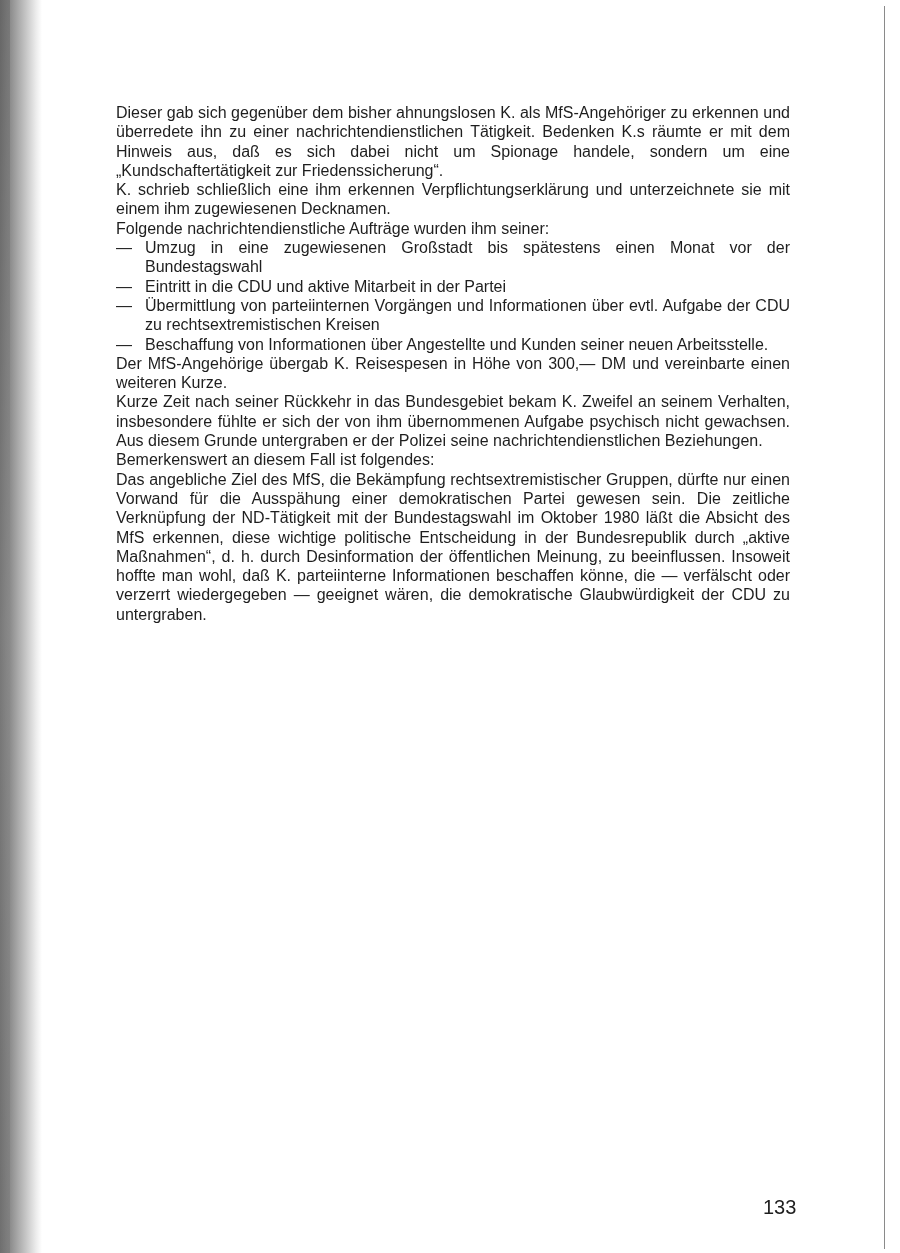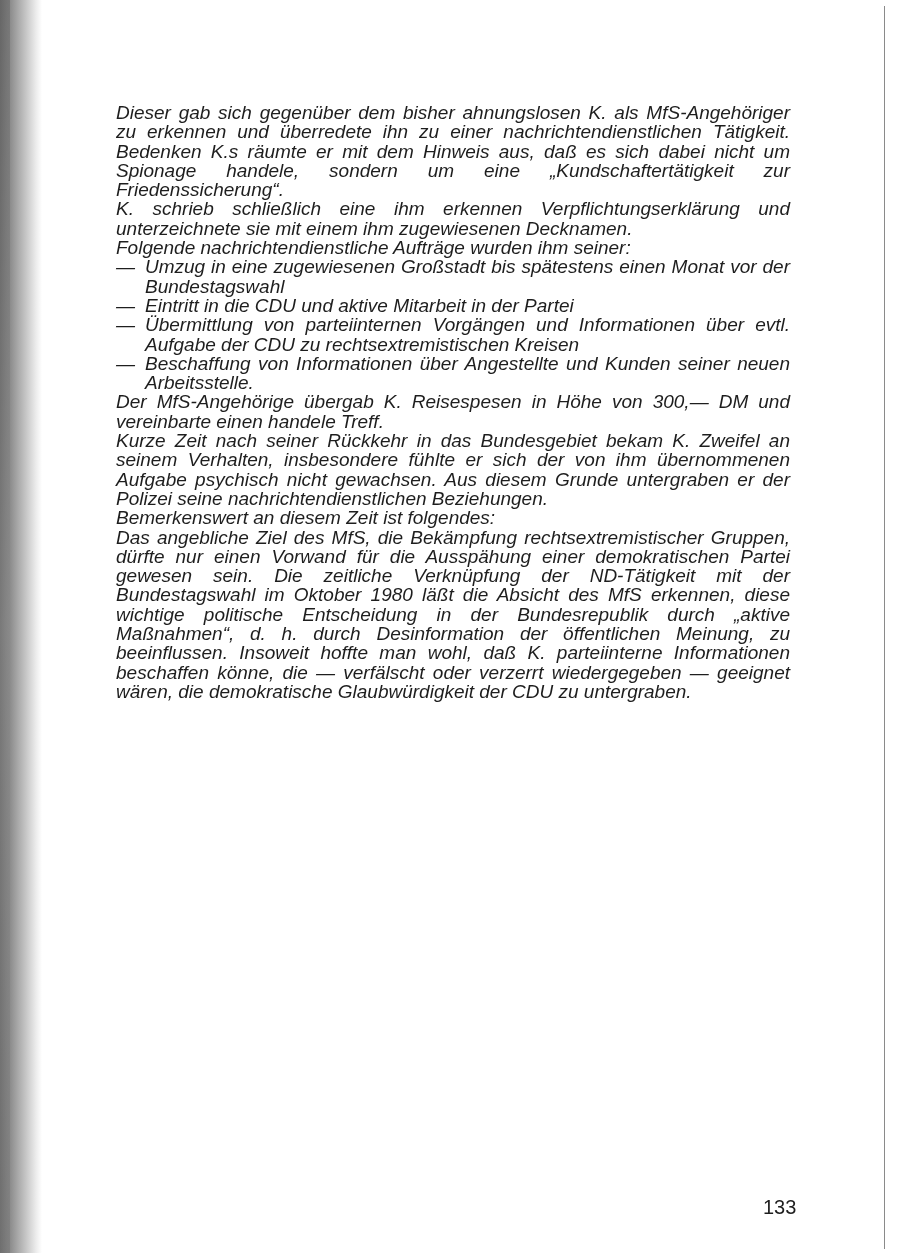--- a/index.html
+++ b/index.html
@@ -37,25 +37,24 @@
       width: 1px;
       height: 1243px;
       background: #8a8a8a;
     }
     .page-text {
       position: absolute;
       left: 116px;
       top: 103px;
       width: 674px;
       font-family: "Liberation Sans", sans-serif;
-      font-size: 19px;
+      font-size: 16px;
       line-height: 19.3px;
       color: #1e1e1e;
       text-align: justify;
-      font-style: italic;
     }
     .para {
       margin: 0;
     }
     .list-item {
       display: flex;
       margin: 0;
     }
     .dash {
       flex: 0 0 29px;
@@ -95,19 +94,19 @@
   </div>
   <div class="list-item">
     <span class="dash">—</span>
     <span class="item-text">Übermittlung von parteiinternen Vorgängen und Informationen über evtl. Aufgabe der CDU zu rechtsextremistischen Kreisen</span>
   </div>
   <div class="list-item">
     <span class="dash">—</span>
     <span class="item-text">Beschaffung von Informationen über Angestellte und Kunden seiner neuen Arbeitsstelle.</span>
   </div>
 
-  <p class="para">Der MfS-Angehörige übergab K. Reisespesen in Höhe von 300,— DM und vereinbarte einen handele Treff.</p>
+  <p class="para">Der MfS-Angehörige übergab K. Reisespesen in Höhe von 300,— DM und vereinbarte einen weiteren Kurze.</p>
   <p class="para">Kurze Zeit nach seiner Rückkehr in das Bundesgebiet bekam K. Zweifel an seinem Verhalten, insbesondere fühlte er sich der von ihm übernommenen Aufgabe psychisch nicht gewachsen. Aus diesem Grunde untergraben er der Polizei seine nachrichtendienstlichen Beziehungen.</p>
-  <p class="para">Bemerkenswert an diesem Zeit ist folgendes:</p>
+  <p class="para">Bemerkenswert an diesem Fall ist folgendes:</p>
   <p class="para">Das angebliche Ziel des MfS, die Bekämpfung rechtsextremistischer Gruppen, dürfte nur einen Vorwand für die Ausspähung einer demokratischen Partei gewesen sein. Die zeitliche Verknüpfung der ND-Tätigkeit mit der Bundestagswahl im Oktober 1980 läßt die Absicht des MfS erkennen, diese wichtige politische Entscheidung in der Bundesrepublik durch „aktive Maßnahmen“, d. h. durch Desinformation der öffentlichen Meinung, zu beeinflussen. Insoweit hoffte man wohl, daß K. parteiinterne Informationen beschaffen könne, die — verfälscht oder verzerrt wiedergegeben — geeignet wären, die demokratische Glaubwürdigkeit der CDU zu untergraben.</p>
 </div>
 
 <div class="page-number">133</div>
 
 </body></html>

